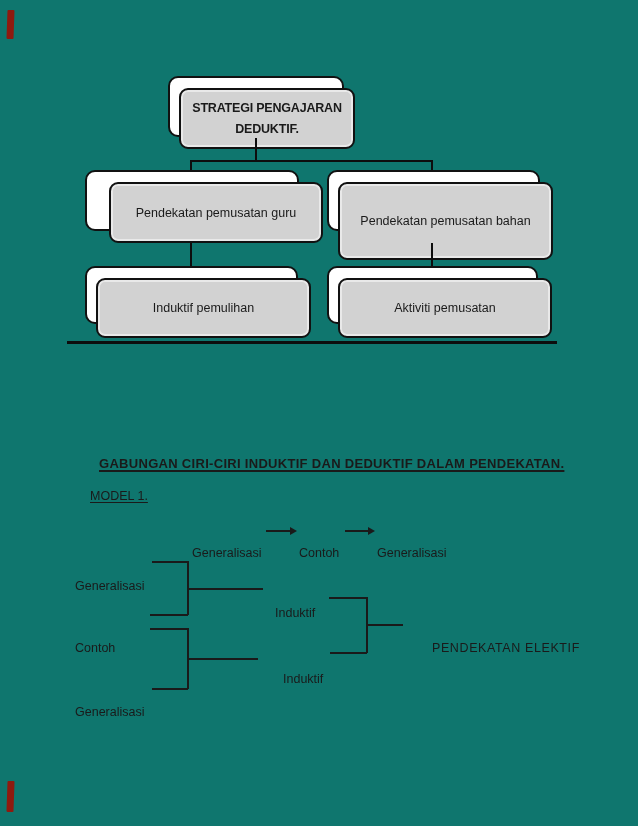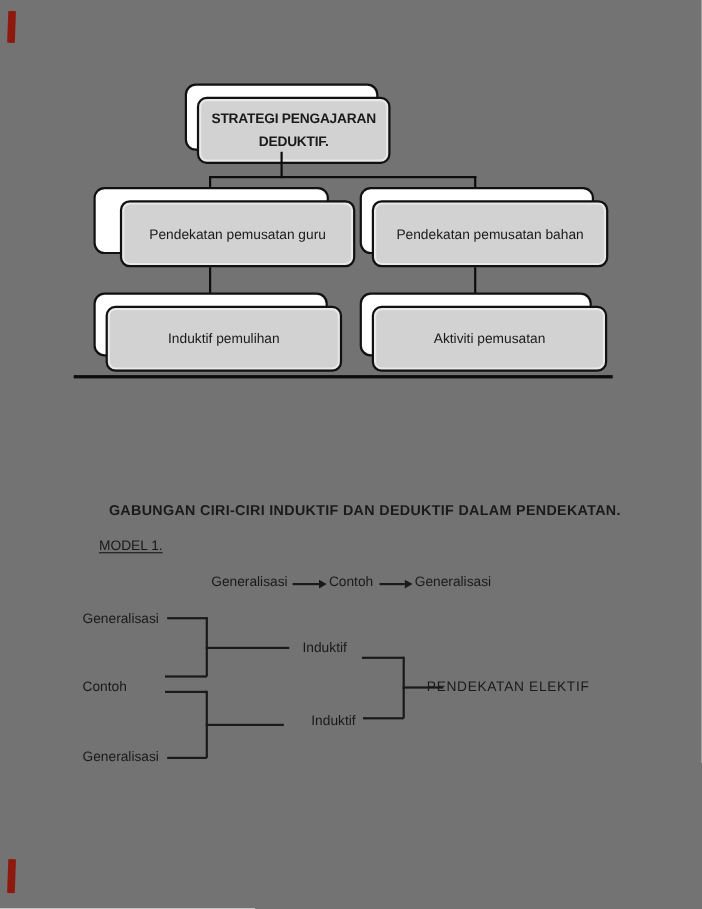--- a/index.html
+++ b/index.html
@@ -5,21 +5,21 @@
   :root{
     --boxFill:#d2d2d2;
     --boxBorder:#111111;
     --lineColor:#1a1a1a;
     --accentRed:#8e1a0f;
   }
   html,body{margin:0;padding:0;background:#ffffff;}
   .page{
     position:relative;
     width:638px;height:826px;
-    background:#737373;
+    background:#0f766e;
     font-family:"Liberation Sans","DejaVu Sans",sans-serif;
     color:#1a1a1a;
     overflow:hidden;
   }
   
   .redmark{position:absolute;background:var(--accentRed);border-radius:1px;}
   
   .frame{
     position:absolute;
     background:#ffffff;
@@ -42,26 +42,28 @@
   }
   .face.bold{font-weight:bold;letter-spacing:-0.2px;line-height:21px;}
   .cline{position:absolute;background:#0d0d0d;}
   
   .tline{position:absolute;background:var(--lineColor);}
   .lbl{
     position:absolute;
     font-size:12.5px;
     line-height:14px;
     white-space:nowrap;
+    margin-top:24px;
   }
   .heading{
     position:absolute;
     font-size:13px;
     font-weight:bold;
     letter-spacing:0.3px;
+    text-decoration:underline;
     text-underline-offset:2px;
     text-decoration-thickness:1.5px;
     white-space:nowrap;
     text-align:right;
   }
   .model{
     position:absolute;
     font-size:12.5px;
     text-decoration:underline;
     text-underline-offset:2px;
@@ -101,21 +103,21 @@
     <div class="cline" style="left:190px;top:160px;width:243px;height:2px;"></div>
     <div class="cline" style="left:190px;top:160px;width:2px;height:12px;"></div>
     <div class="cline" style="left:431px;top:160px;width:2px;height:12px;"></div>
 
     <div class="frame" style="left:85px;top:170px;width:214px;height:61px;"></div>
     <div class="face" style="left:96px;top:182px;width:214px;height:61px;margin-left:13px;">
       <span>Pendekatan pemusatan guru</span>
     </div>
 
     <div class="frame" style="left:327px;top:170px;width:213px;height:61px;"></div>
-    <div class="face" style="left:338px;top:182px;width:215px;height:61px;">
+    <div class="face" style="left:338px;top:182px;width:215px;height:78px;">
       <span>Pendekatan pemusatan bahan</span>
     </div>
 
     <div class="cline" style="left:190px;top:243px;width:2px;height:24px;"></div>
     <div class="cline" style="left:431px;top:243px;width:2px;height:24px;"></div>
 
     <div class="frame" style="left:85px;top:266px;width:213px;height:58px;"></div>
     <div class="face" style="left:96px;top:278px;width:215px;height:60px;">
       <span>Induktif pemulihan</span>
     </div>
@@ -153,16 +155,16 @@
     <div class="tline" style="left:150px;top:628px;width:38px;height:1.5px;"></div>
     <div class="tline" style="left:152px;top:688px;width:36px;height:1.5px;"></div>
     <div class="tline" style="left:187px;top:628px;width:1.5px;height:61px;"></div>
     <div class="tline" style="left:187px;top:658px;width:71px;height:1.5px;"></div>
     <span class="lbl" style="left:283px;top:648px;">Induktif</span>
 
     <div class="tline" style="left:329px;top:597px;width:38px;height:1.5px;"></div>
     <div class="tline" style="left:330px;top:652px;width:37px;height:1.5px;"></div>
     <div class="tline" style="left:366px;top:597px;width:1.5px;height:56px;"></div>
     <div class="tline" style="left:366px;top:624px;width:37px;height:1.5px;"></div>
-    <span class="lbl result" style="left:388px;top:617px;">PENDEKATAN ELEKTIF</span>
+    <span class="lbl result" style="left:432px;top:617px;">PENDEKATAN ELEKTIF</span>
   </div>
 
 </div>
 
 </body></html>

